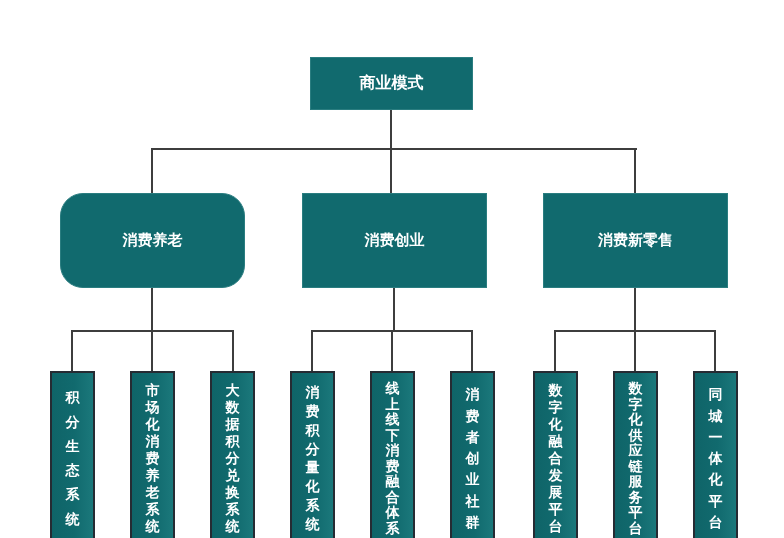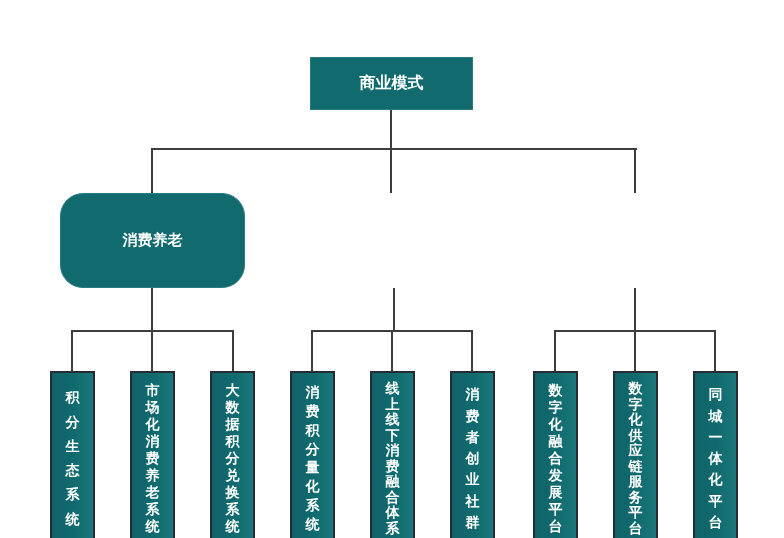--- a/index.html
+++ b/index.html
@@ -72,20 +72,26 @@
 
   <div class="line vline" style="left:390px;top:72px;height:38px;"></div>
   <div class="line hline" style="left:151px;top:110px;width:486px;"></div>
   <div class="line vline" style="left:151px;top:110px;height:45px;"></div>
   <div class="line vline" style="left:390px;top:110px;height:45px;"></div>
   <div class="line vline" style="left:634px;top:110px;height:45px;"></div>
 
   <div class="box l2-box" id="l2-a">
     <span>消费养老</span>
   </div>
+  <div class="box l2-box" id="l2-b">
+    <span>消费创业</span>
+  </div>
+  <div class="box l2-box" id="l2-c">
+    <span>消费新零售</span>
+  </div>
 
   <div class="line vline" style="left:151px;top:250px;height:42px;"></div>
   <div class="line hline" style="left:71px;top:292px;width:163px;"></div>
   <div class="line vline" style="left:71px;top:292px;height:41px;"></div>
   <div class="line vline" style="left:151px;top:292px;height:41px;"></div>
   <div class="line vline" style="left:232px;top:292px;height:41px;"></div>
 
   <div class="line vline" style="left:393px;top:250px;height:42px;"></div>
   <div class="line hline" style="left:311px;top:292px;width:162px;"></div>
   <div class="line vline" style="left:311px;top:292px;height:41px;"></div>

